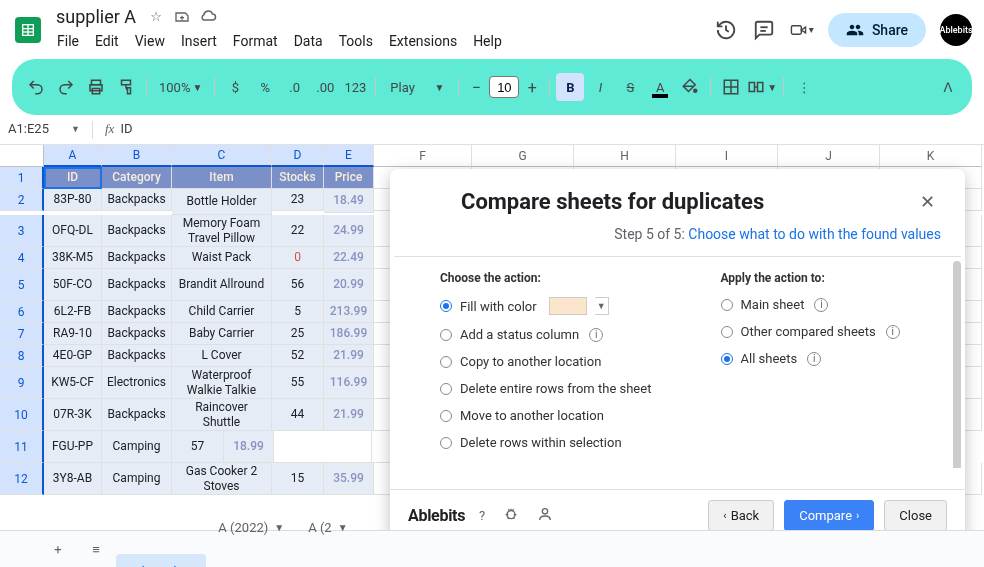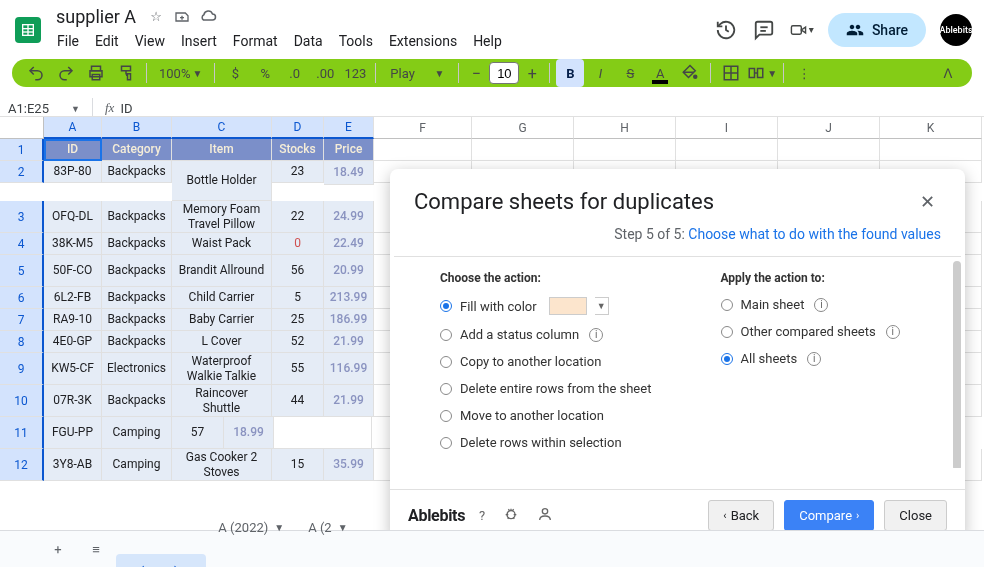--- a/index.html
+++ b/index.html
@@ -17,35 +17,35 @@
 .menu-row { display: flex; gap: 2px; padding-left: 2px; padding-top: 2px; }
 .menu-item { padding: 4px 7px; font-size: 14px; color: #202124; border-radius: 4px; cursor: pointer; }
 .header-right { display: flex; align-items: center; gap: 14px; margin-left: auto; }
 .hdr-icon { width: 24px; height: 24px; display: flex; align-items: center; justify-content: center; color: #444746; cursor: pointer; }
 .meet-btn { display: flex; align-items: center; gap: 2px; }
 .share-btn { display: flex; align-items: center; gap: 8px; background: #c2e7ff; padding: 8px 18px; border-radius: 40px; font-size: 14px; font-weight: 500; color: #001d35; cursor: pointer; }
 .avatar { width: 32px; height: 32px; border-radius: 50%; background: #000; color: #fff; display: flex; align-items: center; justify-content: center; font-size: 9px; font-weight: 500; }
 
 
 .toolbar-wrap { padding: 6px 12px; }
-.toolbar { background: #84cc16; border-radius: 24px; height: 28px; display: flex; align-items: center; padding: 0 10px; gap: 2px; }
+.toolbar { background: #5eead4; border-radius: 24px; height: 56px; display: flex; align-items: center; padding: 0 10px; gap: 2px; }
 .tb-btn { min-width: 28px; height: 28px; border-radius: 4px; display: flex; align-items: center; justify-content: center; color: #444746; cursor: pointer; font-size: 13px; }
 .tb-sep { width: 1px; height: 20px; background: #c7c7c7; margin: 0 4px; }
 .tb-text { padding: 0 6px; }
 .tb-drop { font-size: 10px; color: #444746; margin-left: 2px; }
 .font-sel { min-width: 70px; justify-content: flex-start; padding: 0 8px; }
 .size-minus, .size-plus { width: 22px; height: 24px; display: flex; align-items: center; justify-content: center; cursor: pointer; font-size: 16px; color: #444746; }
 .size-input { width: 30px; height: 22px; border: 1px solid #747775; border-radius: 4px; text-align: center; font-size: 13px; background: #fff; }
 .bold { font-weight: 700; background: #d3e3fd; color: #041e49; }
 .text-color { position: relative; }
 .text-color::after { content:''; position: absolute; bottom: 3px; left: 6px; right: 6px; height: 4px; background: #000; }
 .expand-arrow { margin-left: auto; }
 
 
-.fxbar { display: flex; align-items: flex-end; border-bottom: 1px solid #e0e0e0; height: 24px; padding-left: 8px; }
+.fxbar { display: flex; align-items: flex-start; border-bottom: 1px solid #e0e0e0; height: 24px; padding-left: 8px; }
 .namebox { width: 78px; font-size: 13px; color: #3c4043; display: flex; align-items: center; justify-content: space-between; padding-right: 6px; }
 .namebox-drop { font-size: 9px; color: #5f6368; }
 .fxsep { width: 1px; height: 18px; background: #dadce0; margin: 0 6px; }
 .fx-icon { font-style: italic; font-family: serif; font-size: 13px; color: #5f6368; padding: 0 6px; }
 .fx-content { font-size: 13px; color: #3c4043; }
 .corner { width: 44px; height: 22px; border-right: 1px solid #c0c0c0; border-bottom: 1px solid #c0c0c0; background: #fff; }
 .colh { height: 22px; border-right: 1px solid #e0e0e0; border-bottom: 1px solid #c0c0c0; display: flex; align-items: center; justify-content: center; font-size: 12px; color: #5f6368; background: #fff; }
 .colh.sel { background: #d3e3fd; color: #0b57d0; border-bottom: 2px solid #0b57d0; }
 .row { display: flex; }
 .rowh { width: 44px; border-right: 1px solid #c0c0c0; border-bottom: 1px solid #e0e0e0; display: flex; align-items: center; justify-content: center; font-size: 12px; color: #5f6368; background: #fff; }
@@ -57,21 +57,21 @@
 .stock0 { color: #d05050; }
 .active-cell { outline: 2px solid #1a73e8; outline-offset: -2px; }
 
 
 .wA{width:58px}.wB{width:70px}.wC{width:100px}.wD{width:52px}.wE{width:50px}
 .wF{width:98px}.wG{width:102px}.wH{width:102px}.wI{width:102px}.wJ{width:102px}.wK{width:102px}
 
 
 .dialog { position: absolute; top: 169px; left: 390px; width: 575px; height: 372px; background: #fff; border-radius: 8px; box-shadow: 0 4px 16px rgba(0,0,0,.25); display: flex; flex-direction: column; }
 .dlg-header { padding: 20px 24px 4px; display: flex; align-items: flex-start; }
-.dlg-title { font-size: 22px; font-weight: 400; color: #202124; flex: 1; }
+.dlg-title { font-size: 22px; font-weight: 700; color: #202124; flex: 1; margin-left: 47px; }
 .dlg-close { color: #5f6368; cursor: pointer; font-size: 18px; padding: 2px 6px; }
 .dlg-sub { padding: 8px 24px 14px; font-size: 14px; text-align: right; }
 .dlg-sub .step { color: #5f6368; }
 .dlg-sub .link { color: #1a73e8; }
 .dlg-hr { border: none; border-top: 1px solid #e0e0e0; margin: 0 4px; }
 .dlg-body { padding: 14px 24px 6px 50px; display: flex; gap: 60px; position: relative; overflow-y: auto; }
 .dlg-col { flex: 1; }
 .dlg-heading { font-size: 12px; font-weight: 700; color: #333; margin-bottom: 12px; }
 .radio-row { display: flex; align-items: center; gap: 8px; margin-bottom: 12px; font-size: 13px; color: #333; }
 .radio { width: 12px; height: 12px; border: 1px solid #888; border-radius: 50%; position: relative; flex-shrink: 0; cursor: pointer; }
@@ -288,21 +288,21 @@
       <div class="cell wG" style="height:22px"></div>
       <div class="cell wH" style="height:22px"></div>
       <div class="cell wI" style="height:22px"></div>
       <div class="cell wJ" style="height:22px"></div>
       <div class="cell wK" style="height:22px"></div>
     </div>
     <div class="row">
       <div class="rowh sel" style="height:22px">2</div>
       <div class="cell wA selbg" style="height:22px">83P-80</div>
       <div class="cell wB selbg" style="height:22px">Backpacks</div>
-      <div class="cell wC selbg" style="height:40px">Bottle Holder</div>
+      <div class="cell wC selbg" style="height:26px">Bottle Holder</div>
       <div class="cell wD selbg" style="height:22px">23</div>
       <div class="cell wE selbg price" style="height:24px">18.49</div>
       <div class="cell wF" style="height:22px"></div>
       <div class="cell wG" style="height:22px"></div>
       <div class="cell wH" style="height:22px"></div>
       <div class="cell wI" style="height:22px"></div>
       <div class="cell wJ" style="height:22px"></div>
       <div class="cell wK" style="height:22px"></div>
     </div>
     <div class="row">

